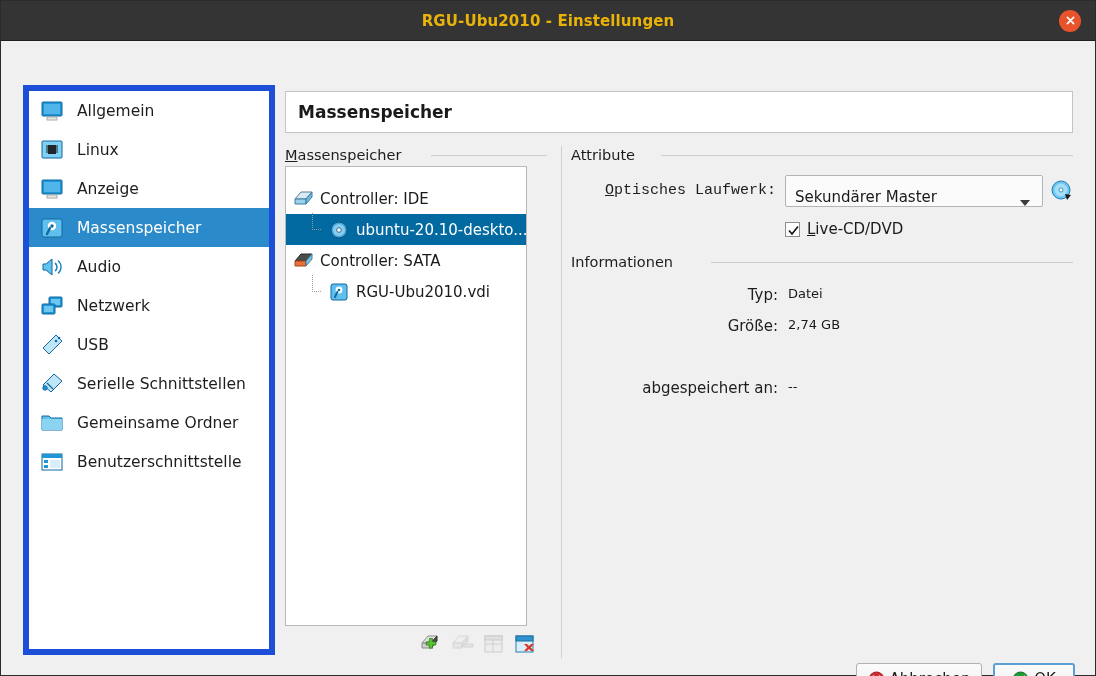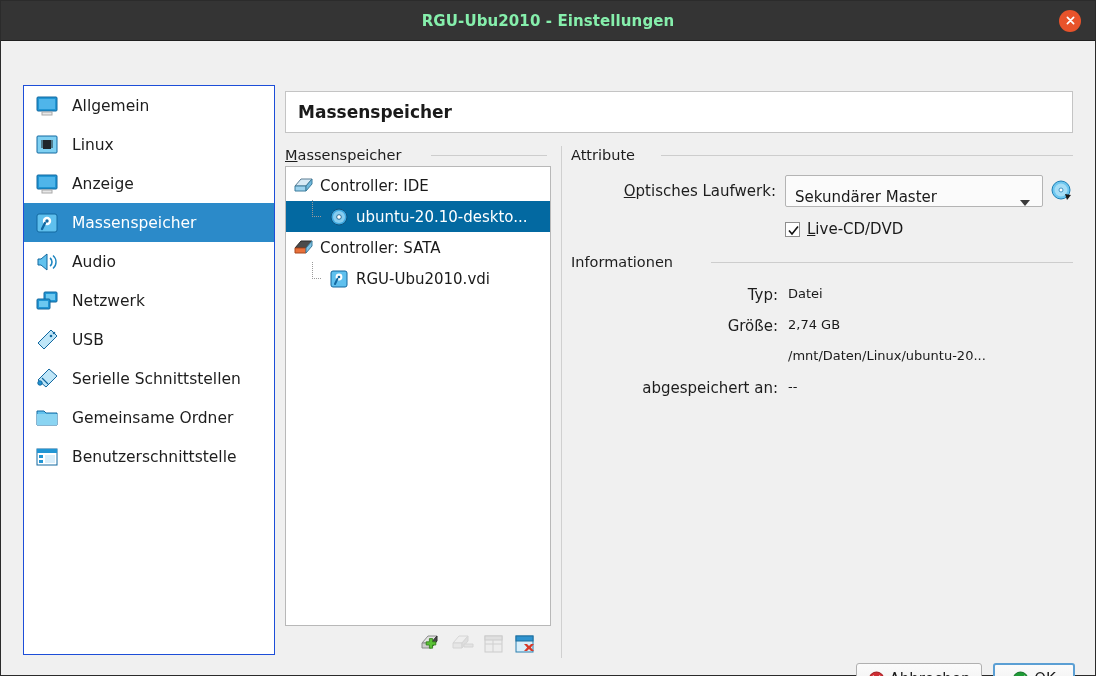--- a/index.html
+++ b/index.html
@@ -18,21 +18,21 @@
   }
   
   .titlebar {
     height: 40px; flex: 0 0 40px;
     background: #343434;
     position: relative;
     display: flex; align-items: center; justify-content: center;
     border-bottom: 1px solid #1f1f1f;
   }
   .titlebar-text {
-    color: #86efac; font-size: 15px; font-weight: bold;
+    color: #eab308; font-size: 15px; font-weight: bold;
     letter-spacing: .1px;
   }
   .close-btn {
     position: absolute; right: 14px; top: 50%;
     transform: translateY(-50%);
     width: 22px; height: 22px; border-radius: 50%;
     background: #e8532b;
     display: flex; align-items: center; justify-content: center;
     cursor: pointer;
   }
@@ -40,21 +40,21 @@
   
   .body {
     flex: 1 1 auto; position: relative;
     background: #f0f0f0;
   }
   
   .sidebar {
     position: absolute; left: 22px; top: 44px;
     width: 252px; height: 570px;
     background: #ffffff;
-    border: 1px solid #1d4ed8;
+    border: 6px solid #1d4ed8;
     overflow: hidden;
   }
   .side-item {
     height: 39px; display: flex; align-items: center;
     padding-left: 10px; gap: 12px;
     cursor: pointer; color: #1d1d1d; font-size: 15.5px;
     white-space: nowrap;
   }
   .side-item.selected { background: #2b8ac9; color: #ffffff; }
   .side-ico { width: 26px; height: 26px; flex: 0 0 26px; position: relative; }
@@ -69,23 +69,23 @@
   
   .grp-label {
     position: absolute; font-size: 14.5px; color: #1d1d1d;
     background: #f0f0f0; padding-right: 6px;
   }
   .grp-line {
     position: absolute; height: 1px; background: #cdcdcd;
   }
   .tree {
     position: absolute; left: 284px; top: 125px;
-    width: 266px; height: 460px;
+    width: 242px; height: 460px;
     background: #ffffff; border: 1px solid #b8b8b8;
-    overflow: hidden; padding-top: 3px;
+    overflow: hidden; padding-top: 16px;
   }
   .tree-row {
     height: 31px; display: flex; align-items: center;
     font-size: 15px; color: #1a1a1a; white-space: nowrap;
     cursor: pointer; padding-left: 6px; gap: 6px;
   }
   .tree-row.child { padding-left: 22px; }
   .tree-row.selected { background: #0369a1; color: #ffffff; }
   .tree-ico { width: 22px; height: 22px; flex: 0 0 22px; position: relative; }
   .elbow {
@@ -395,21 +395,21 @@
       </span>
     </div>
 
     <div class="splitter"></div>
 
     <div class="grp-label" style="left:570px; top:106px;">
       <span>Attribute</span>
     </div>
     <div class="grp-line" style="left:660px; top:114px; width:412px;"></div>
 
-    <div class="attr-label" style="left:560px; top:141px; width:215px;">
+    <div class="attr-label" style="left:560px; top:141px; width:215px;font-family:Liberation Mono, monospace;">
       <span class="u">O</span><span>ptisches Laufwerk:</span>
     </div>
 
     <div class="combo">
       <span class="val">Sekundärer Master</span>
       <span class="arrow"></span>
     </div>
 
     <span class="cd-btn">
       <svg width="24" height="24" viewBox="0 0 24 24">
@@ -433,21 +433,20 @@
       <span>Informationen</span>
     </div>
     <div class="grp-line" style="left:710px; top:221px; width:362px;"></div>
 
     <div class="attr-label" style="left:560px; top:245px; width:217px;">Typ:</div>
     <div class="info-val" style="top:245px;">Datei</div>
 
     <div class="attr-label" style="left:560px; top:276px; width:217px;">Größe:</div>
     <div class="info-val" style="top:276px;">2,74 GB</div>
 
-    <div class="info-val" style="top:307px;">/mnt/Daten/Linux/ubuntu-20...</div>
 
     <div class="attr-label" style="left:560px; top:338px; width:217px;">abgespeichert an:</div>
     <div class="info-val" style="top:338px;">--</div>
 
     <div class="btn" id="cancel-btn">
       <span class="bico">
         <svg width="17" height="17" viewBox="0 0 17 17">
           <circle cx="8.5" cy="8.5" r="7.5" fill="#cf2d33" stroke="#9e1b20"></circle>
           <path d="M5.3 5.3 L11.7 11.7 M11.7 5.3 L5.3 11.7" stroke="#fff" stroke-width="1.9" stroke-linecap="round"></path>
         </svg>

